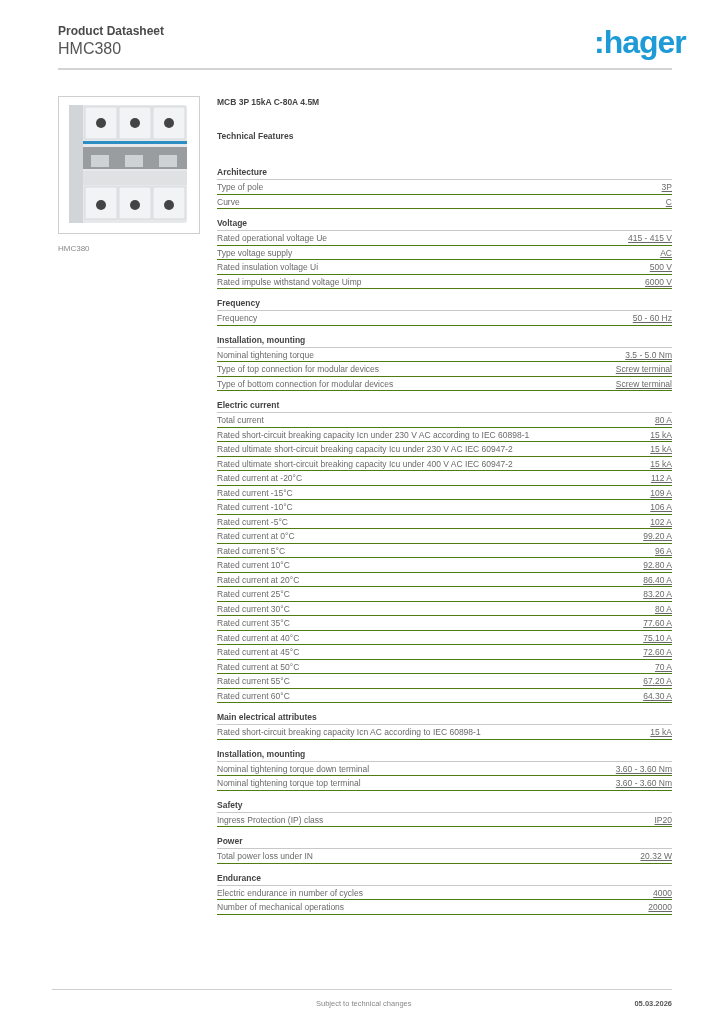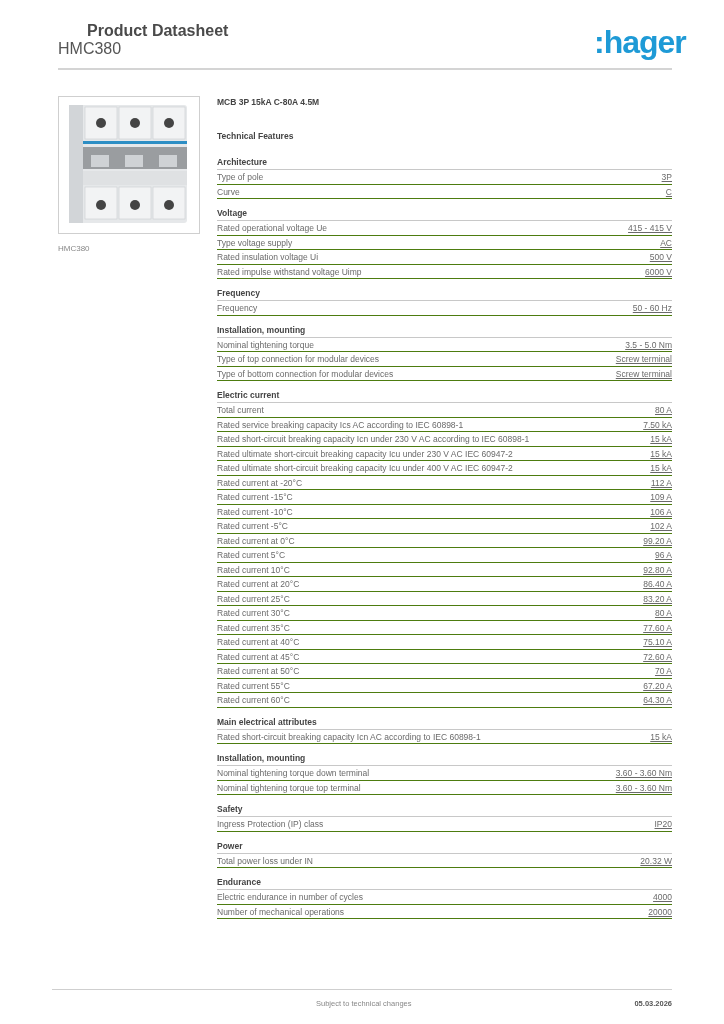--- a/index.html
+++ b/index.html
@@ -1,26 +1,26 @@
 <!DOCTYPE html>
 <html><head>
   <meta charset="utf-8">
   <style>
     html, body { margin: 0; padding: 0; background: #ffffff; }
     body { width: 724px; height: 1024px; position: relative; overflow: hidden;
       font-family: "Liberation Sans", sans-serif; color: #555; }
-    .header-title { position: absolute; left: 58px; top: 22px; font-size: 16px; font-weight: bold; color: #4a4a4a; line-height: 18px; margin-left: 29px; }
+    .header-title { position: absolute; left: 58px; top: 22px; font-size: 12px; font-weight: bold; color: #4a4a4a; line-height: 18px; }
     .header-sub { position: absolute; left: 58px; top: 40px; font-size: 16px; color: #555; line-height: 18px; }
     .logo { position: absolute; left: 594px; top: 28px; font-size: 32px; font-weight: bold; color: #1e9ad6; letter-spacing: -1px; line-height: 28px; }
     .header-rule { position: absolute; left: 58px; top: 68px; width: 614px; height: 2px; background: #d4d4d4; }
     .product-image { position: absolute; left: 58px; top: 96px; width: 142px; height: 138px; border: 1px solid #cfcfcf; background: #fff; box-sizing: border-box; }
     .image-caption { position: absolute; left: 58px; top: 244px; font-size: 8px; color: #888; }
     .main { position: absolute; left: 217px; top: 96px; width: 455px; }
     .product-name { font-size: 8.5px; font-weight: bold; color: #444; height: 12px; line-height: 12px; margin-bottom: 22px; }
-    .tech-title { font-size: 8.5px; font-weight: bold; color: #444; height: 12px; line-height: 12px; margin-bottom: 14px; }
+    .tech-title { font-size: 8.5px; font-weight: bold; color: #444; height: 12px; line-height: 12px; margin-bottom: 24px; }
     .section { margin-bottom: 8px; }
     .section-title { font-size: 8.5px; font-weight: bold; color: #444; height: 13px; line-height: 13px; border-bottom: 1px solid #c8c8c8; }
     .row { display: flex; justify-content: space-between; font-size: 8.5px; color: #6a6a6a; height: 13.5px; line-height: 14px; border-bottom: 1px solid #4d7c0f; }
     .row .v { text-align: right; white-space: nowrap; text-decoration: underline; }
     .row .k { white-space: nowrap; }
     .footer-rule { position: absolute; left: 52px; top: 989px; width: 620px; height: 1px; background: #cfcfcf; }
     .footer-note { position: absolute; left: 316px; top: 999px; font-size: 7.5px; color: #888; }
     .footer-date { position: absolute; right: 52px; top: 999px; font-size: 7.5px; font-weight: bold; color: #555; }
   </style>
 </head>
@@ -119,24 +119,20 @@
           <span class="v">Screw terminal</span>
         </div>
       </div>
       <div class="section">
         <div class="section-title">Electric current</div>
         <div class="row">
           <span class="k">Total current</span>
           <span class="v">80 A</span>
         </div>
         <div class="row">
-          <span class="k">Rated service breaking capacity Ics AC according to IEC 60898-1</span>
-          <span class="v">7.50 kA</span>
-        </div>
-        <div class="row">
           <span class="k">Rated short-circuit breaking capacity Icn under 230 V AC according to IEC 60898-1</span>
           <span class="v">15 kA</span>
         </div>
         <div class="row">
           <span class="k">Rated ultimate short-circuit breaking capacity Icu under 230 V AC IEC 60947-2</span>
           <span class="v">15 kA</span>
         </div>
         <div class="row">
           <span class="k">Rated ultimate short-circuit breaking capacity Icu under 400 V AC IEC 60947-2</span>
           <span class="v">15 kA</span>

